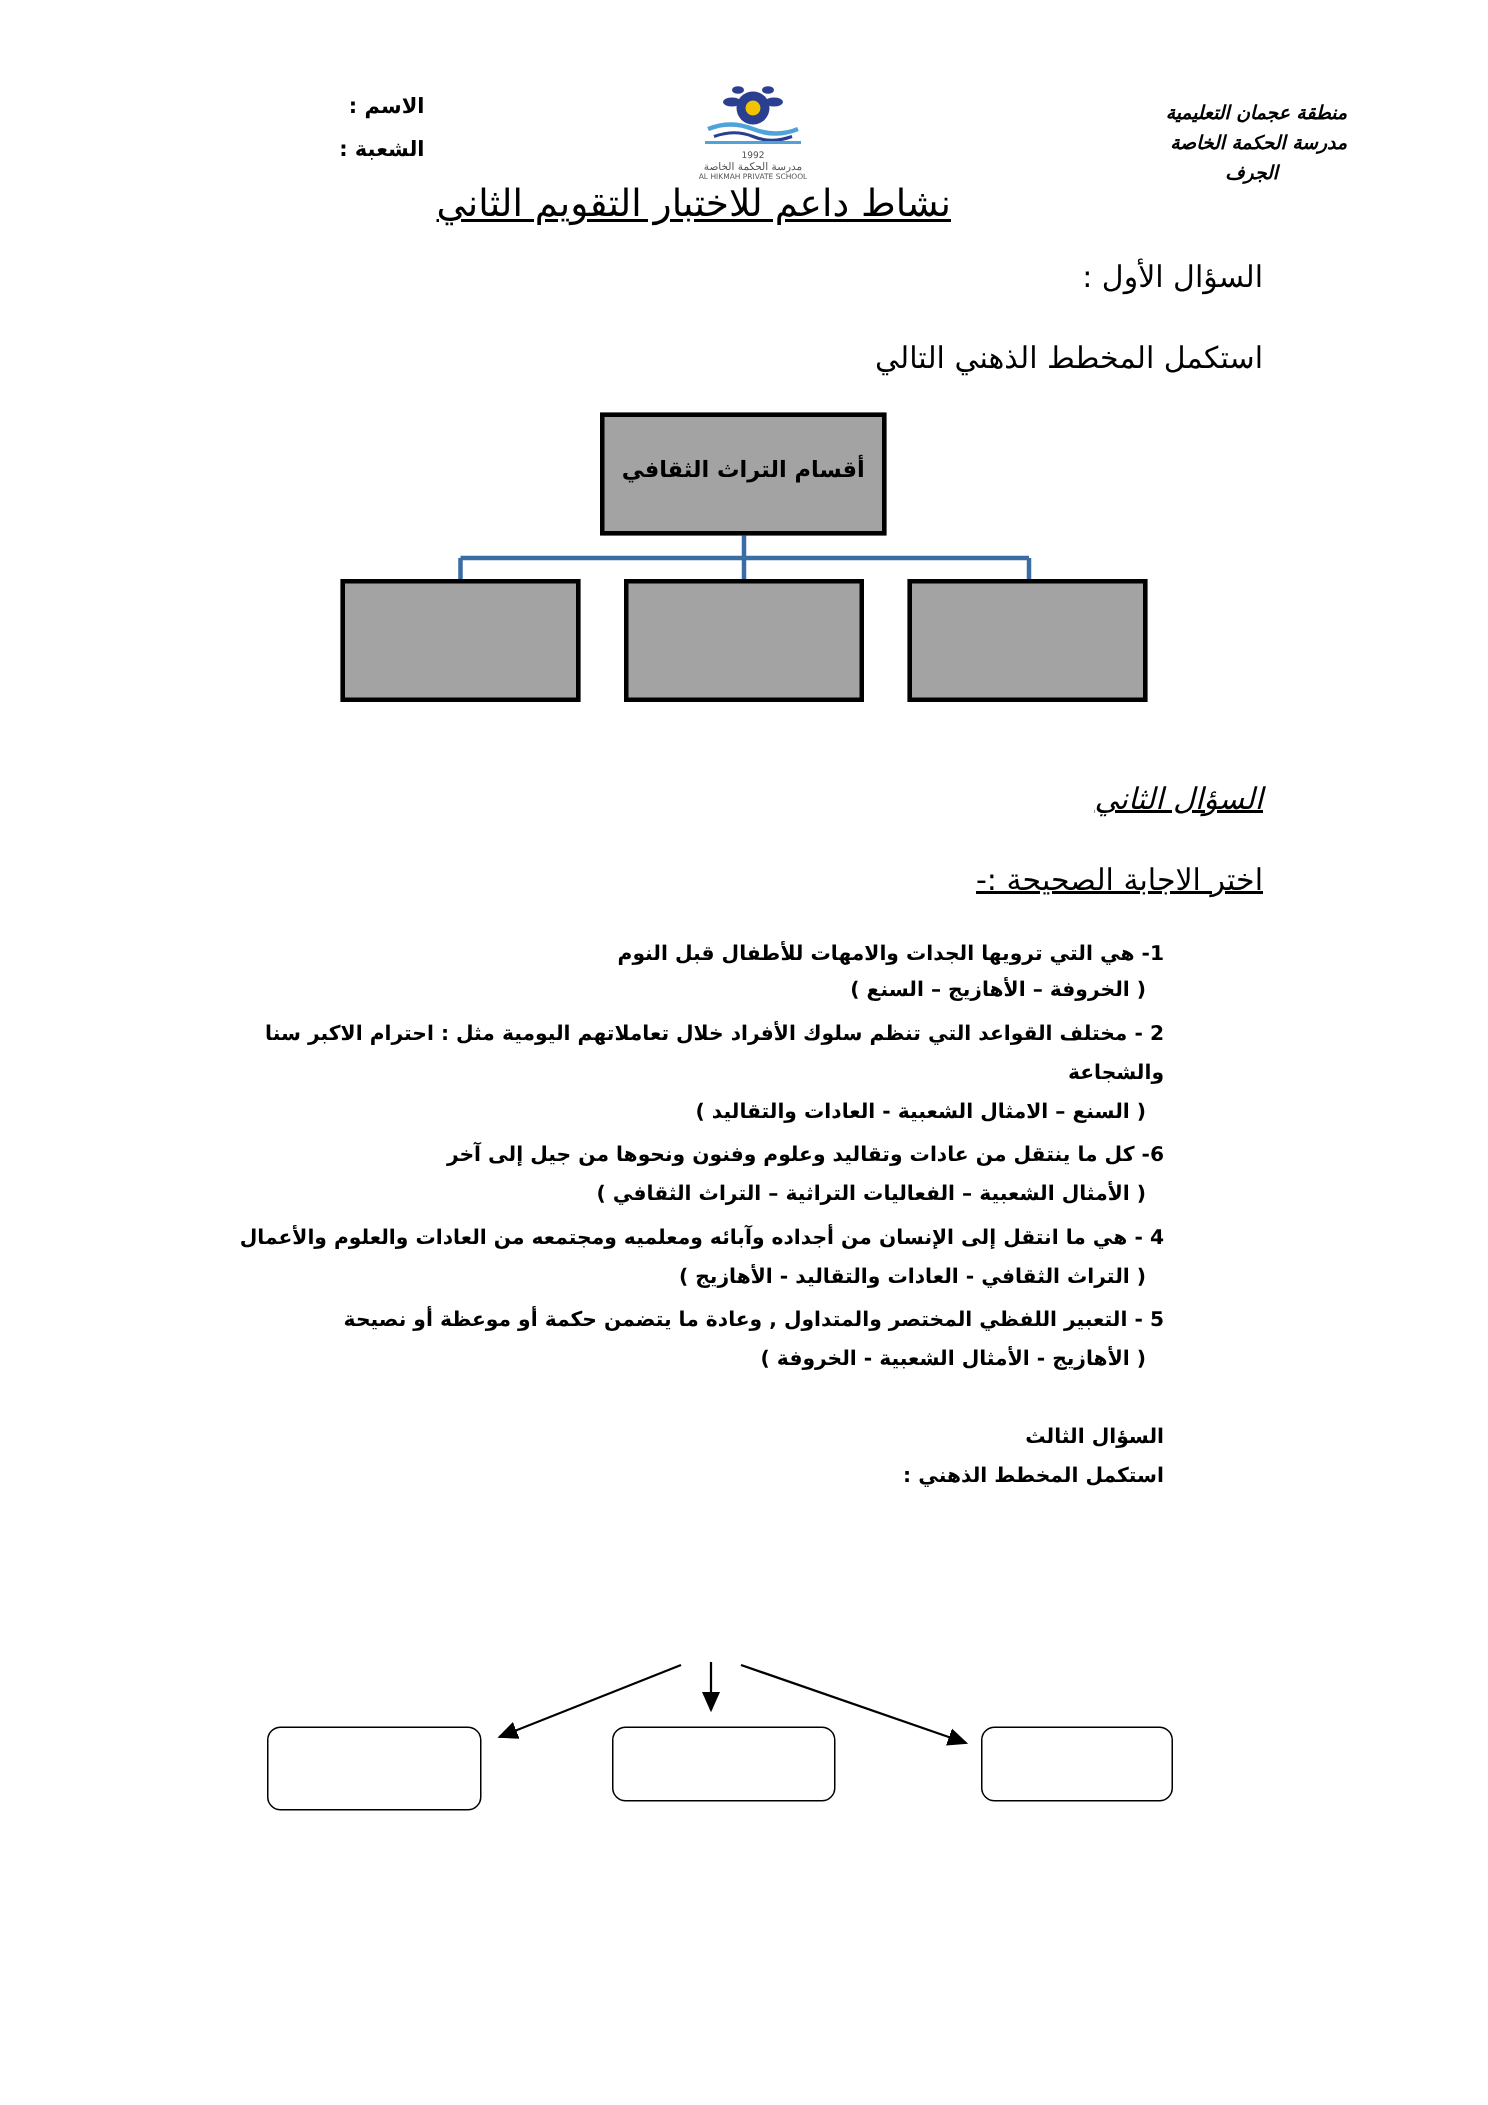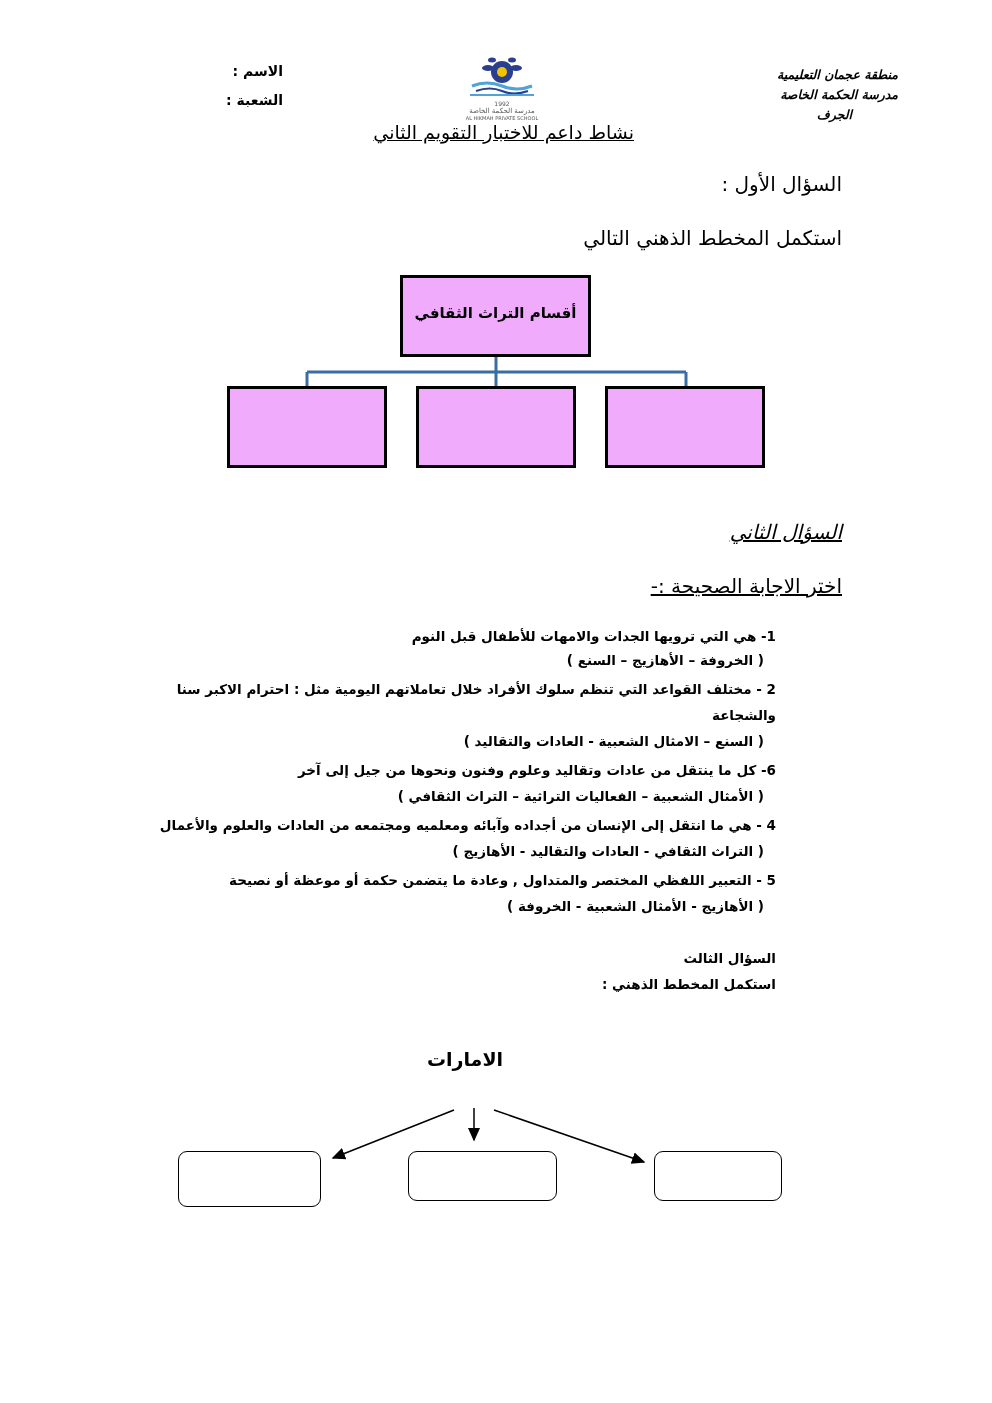--- a/index.html
+++ b/index.html
@@ -4,24 +4,24 @@
 <style>
   html, body { margin: 0; padding: 0; background: #ffffff; }
   body {
     width: 992px; height: 1403px; position: relative; overflow: hidden;
     font-family: "DejaVu Sans", "Liberation Sans", sans-serif; color: #000;
   }
   .abs { position: absolute; }
   .rtl { direction: rtl; unicode-bidi: plaintext; }
   .hdr-r { right: 94px; text-align: right; font-weight: bold; font-size: 12.5px; line-height: 18px; font-style: italic; }
   .hdr-l { font-weight: bold; font-size: 14px; text-align: right; }
-  .title { left: 358px; top: 121px; width: 276px; text-align: right; font-size: 19px; text-decoration: underline; white-space: nowrap; }
+  .title { left: 358px; top: 121px; width: 276px; text-align: left; font-size: 25px; text-decoration: underline; white-space: nowrap; }
   .q-heading { right: 150px; font-size: 20px; text-align: right; white-space: nowrap; }
   .u { text-decoration: underline; }
-  .box { position: absolute; border: 3px solid #000; box-sizing: border-box; background: #f0abfc; }
+  .box { position: absolute; border: 3px solid #000; box-sizing: border-box; background: #a3a3a3; }
   .box-label { font-weight: bold; font-size: 15px; text-align: center; }
   .q-line { right: 216px; font-weight: bold; font-size: 13.5px; text-align: right; white-space: nowrap; line-height: 20px; }
   .q-opt { right: 228px; font-weight: bold; font-size: 13.5px; text-align: right; white-space: nowrap; }
   .rbox { position: absolute; border: 1.3px solid #000; border-radius: 9px; box-sizing: border-box; background: #fff; }
   .logo-text { font-size: 6px; text-align: center; color: #555; }
 </style>
 </head>
 <body>
 
 <div class="abs hdr-r rtl" style="top:66px;">
@@ -94,21 +94,20 @@
 <div class="abs q-line rtl" style="top:815px;">4 - هي ما انتقل إلى الإنسان من أجداده وآبائه ومعلميه ومجتمعه من العادات والعلوم والأعمال</div>
 <div class="abs q-opt rtl" style="top:843px;">( التراث الثقافي - العادات والتقاليد - الأهازيج )</div>
 
 <div class="abs q-line rtl" style="top:870px;">5 - التعبير اللفظي المختصر والمتداول , وعادة ما يتضمن حكمة أو موعظة أو نصيحة</div>
 <div class="abs q-opt rtl" style="top:898px;">( الأهازيج - الأمثال الشعبية - الخروفة )</div>
 
 <div class="abs q-line rtl" style="top:948px;">السؤال الثالث</div>
 <div class="abs q-line rtl" style="top:974px;">استكمل المخطط الذهني :</div>
 
 <div class="abs rtl" style="left:360px; top:1044px; width:210px; text-align:center; font-weight:bold; font-size:19px; line-height:30px;">
-  <div>الامارات</div>
 </div>
 
 <svg class="abs" style="left:0; top:0;" width="992" height="1403">
   <defs>
     <marker id="ah" markerWidth="10" markerHeight="10" refX="8" refY="5" orient="auto">
       <path d="M0,1 L9,5 L0,9 Z" fill="#000"></path>
     </marker>
   </defs>
   <g stroke="#000" stroke-width="1.5" fill="none">
     <line x1="474" y1="1108" x2="474" y2="1140" marker-end="url(#ah)"></line>

